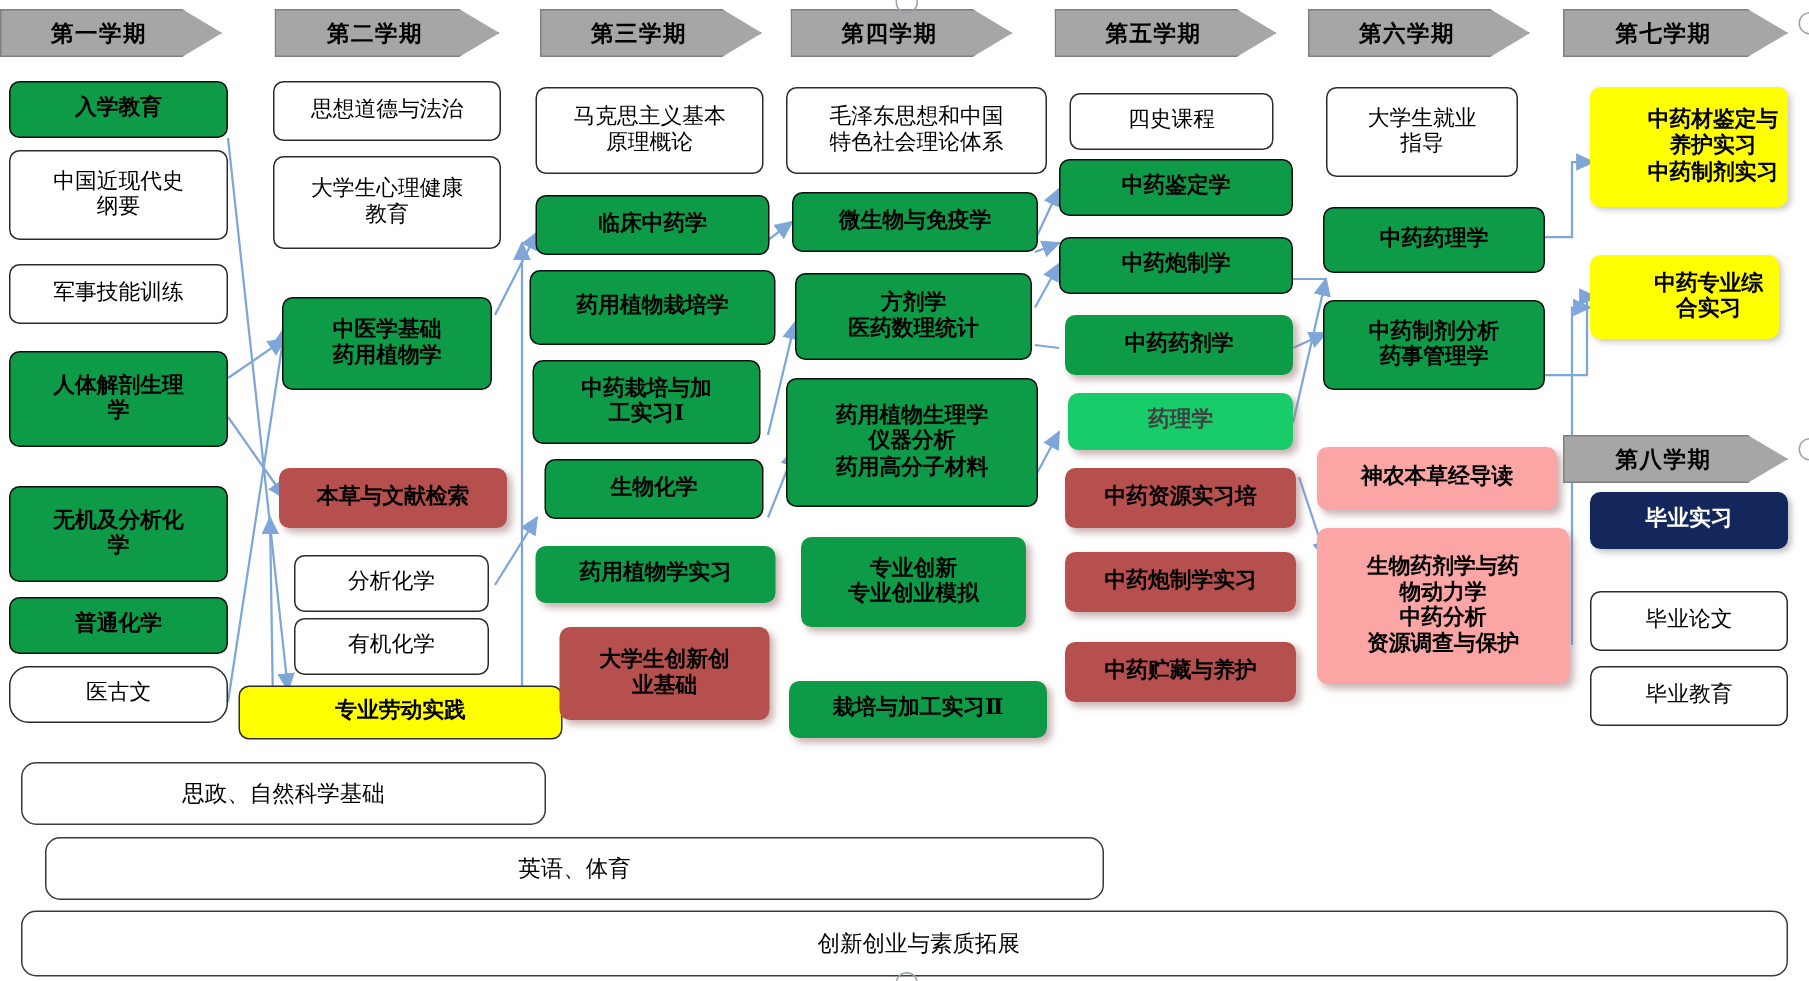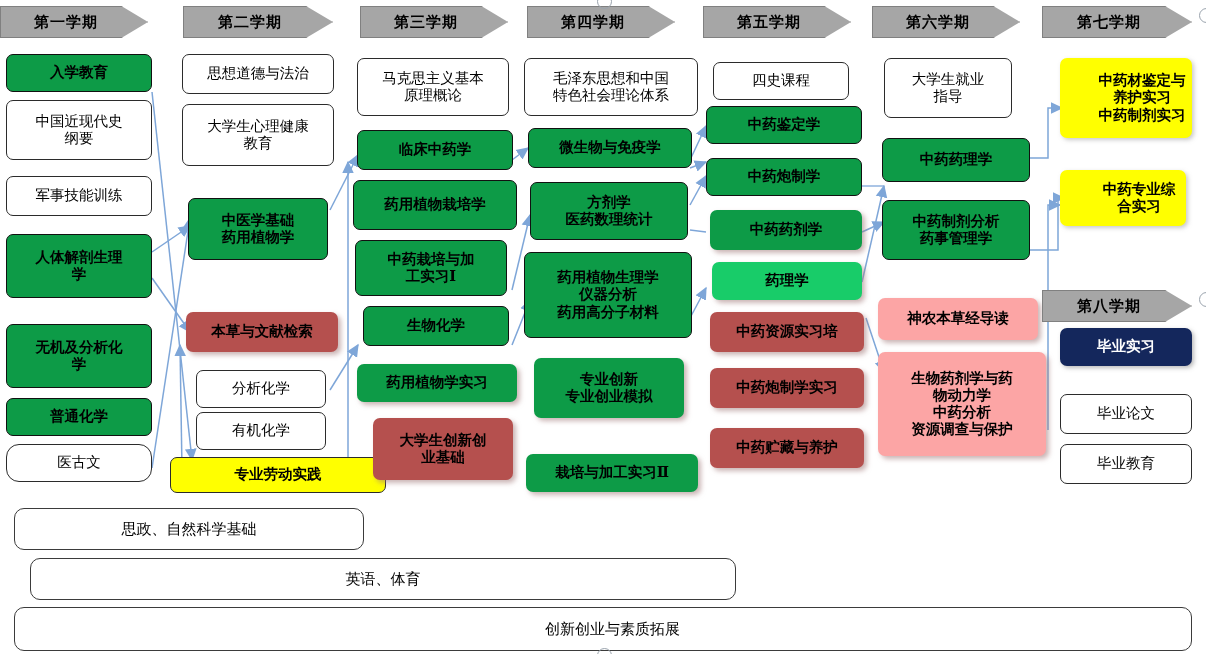--- a/index.html
+++ b/index.html
@@ -31,21 +31,21 @@
     border-radius:7px;
     padding:1px 3px;
     font-weight:700;
   }
   .bx .t{display:block;width:100%;white-space:pre-line;}
 
   
   .v-white{background:#FFFFFF;border:1.6px solid #2b2b2b;font-weight:400;}
   .v-green{background:#0D9B47;border:1.6px solid #111;color:#000;}
   .v-green.sh{border:none;box-shadow:3px 3px 5px rgba(160,120,120,.55);}
-  .v-lgreen{background:#18CC69;border:none;box-shadow:3px 3px 5px rgba(160,120,120,.55);color:#000000;}
+  .v-lgreen{background:#18CC69;border:none;box-shadow:3px 3px 5px rgba(160,120,120,.55);color:#404040;}
   .v-red{background:#B5504E;border:none;box-shadow:3px 3px 5px rgba(160,120,120,.55);color:#000;}
   .v-yellow{background:#FFFF00;border:1.6px solid #2b2b2b;color:#000;}
   .v-yellow.nb{border:none;box-shadow:2px 2px 4px rgba(150,150,150,.5);padding-left:35px;}
   .v-orange{background:#fca5a5;border:none;box-shadow:3px 3px 5px rgba(160,120,120,.55);color:#000;}
   .v-navy{background:#14275C;border:none;color:#fff;box-shadow:2px 2px 4px rgba(120,120,120,.5);}
 
   .footbar{
     position:absolute;z-index:2;box-sizing:border-box;
     background:#fff;border:1.5px solid #3b3b3b;border-radius:10px;
     display:flex;align-items:center;
@@ -179,21 +179,21 @@
     </div>
   <div class="bx v-red" style="left:186px;top:312px; width:152px;height:40px;">
       <span class="t">本草与文献检索</span>
     </div>
   <div class="bx v-white" style="left:196px;top:370px; width:130px;height:38px;">
       <span class="t">分析化学</span>
     </div>
   <div class="bx v-white" style="left:196px;top:412px; width:130px;height:38px;">
       <span class="t">有机化学</span>
     </div>
-  <div class="bx v-yellow" style="left:170px;top:457px; width:216px;height:36px;">
+  <div class="bx v-yellow" style="left:159px;top:457px; width:216px;height:36px;">
       <span class="t">专业劳动实践</span>
     </div>
 
   <div class="bx v-white" style="left:357px;top:58px;  width:152px;height:58px;">
       <span class="t">马克思主义基本
 原理概论</span>
     </div>
   <div class="bx v-green" style="left:357px;top:130px; width:156px;height:40px;">
       <span class="t">临床中药学</span>
     </div>

